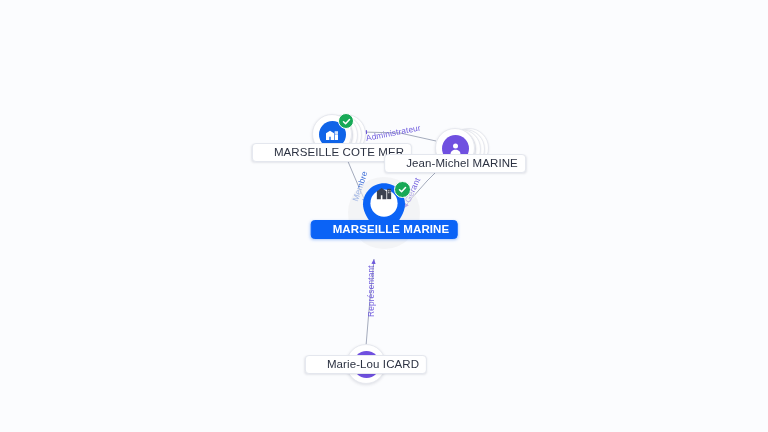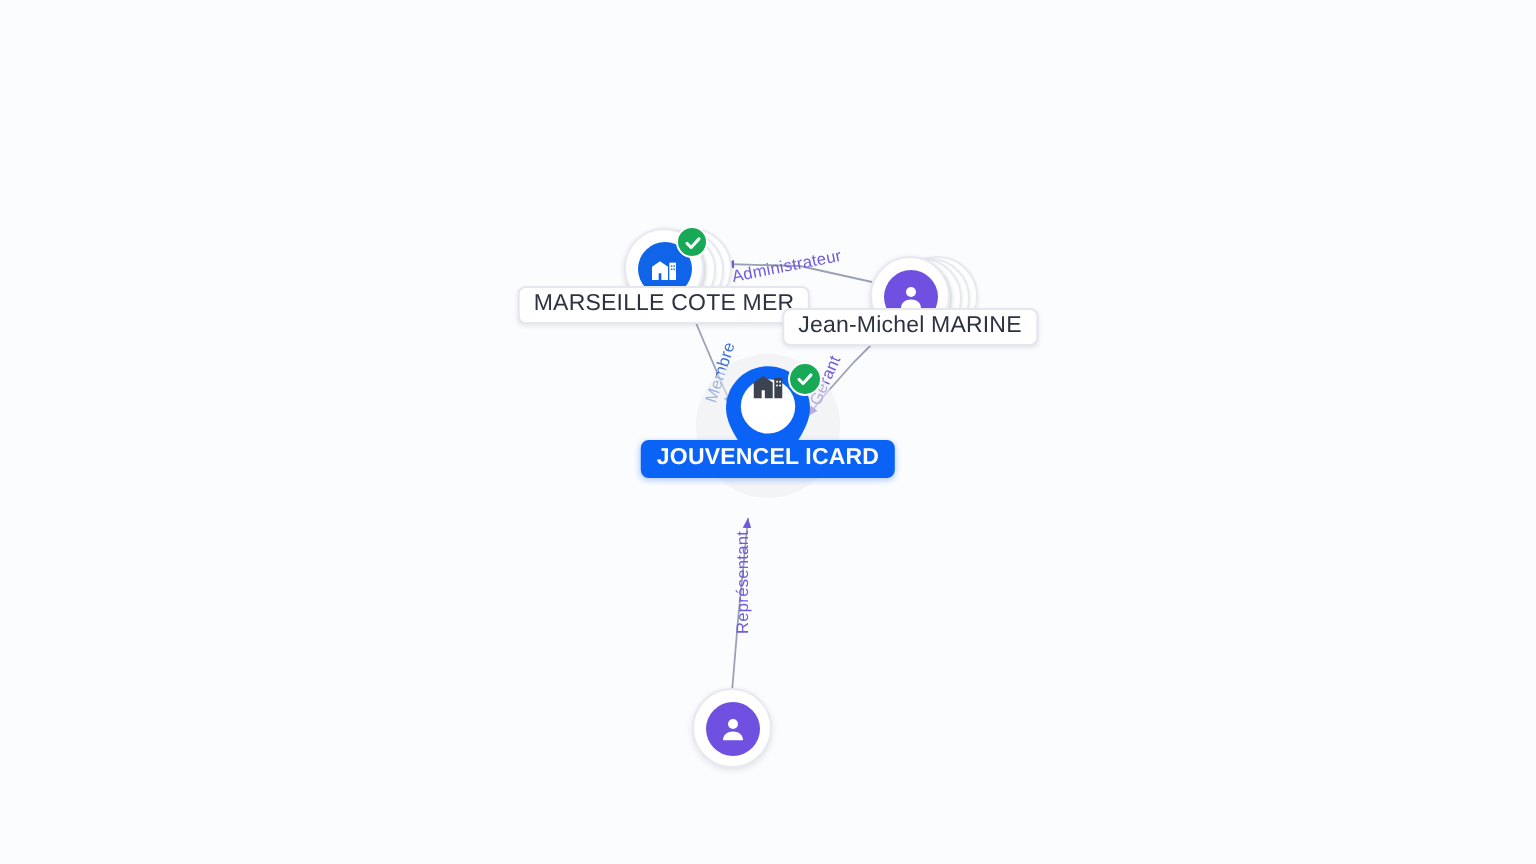--- a/index.html
+++ b/index.html
@@ -104,21 +104,21 @@
 
   
   .label {
     position: absolute;
     left: 50%;
     transform: translateX(-50%);
     white-space: nowrap;
     background: #ffffff;
     border: 1px solid #e4e7ee;
     border-radius: 4px;
-    padding: 2px 7px 3px 7px;
+    padding: 2px 7px 3px 21px;
     font-size: 11.5px;
     color: #2c3242;
     box-shadow: 0 1px 2px rgba(30,40,70,.10);
     z-index: 6;
     letter-spacing: .1px;
   }
   .label.selected {
     background: #0b63f6;
     border-color: #0b63f6;
     color: #ffffff;
@@ -286,27 +286,28 @@
           <rect x="17.2" y="12.4" width="1.1" height="1.1" fill="#ffffff"></rect>
           <rect x="19.1" y="12.4" width="1.1" height="1.1" fill="#ffffff"></rect>
         </svg>
       </div>
       <div class="pin-check">
         <svg width="9" height="9" viewBox="0 0 24 24" fill="none" stroke="#ffffff" stroke-width="4" stroke-linecap="round" stroke-linejoin="round">
           <path d="M4 12.5 L9.5 18 L20 6.5"></path>
         </svg>
       </div>
     </div>
-    <div class="label selected" style="top:52px;">JOUVENCEL ICARD</div>
+    <div class="label selected" style="top:52px;">MARSEILLE MARINE</div>
   </div>
 
   <div class="node" style="left:366px; top:364px; width:60px; height:60px;">
     <div class="disc">
       <div class="inner person">
         <svg width="15" height="15" viewBox="0 0 24 24" fill="#ffffff">
           <circle cx="12" cy="8" r="4"></circle>
           <path d="M4 21c0-4.4 3.6-7 8-7s8 2.6 8 7z"></path>
         </svg>
       </div>
     </div>
+    <div class="label" style="top:21px;">Marie-Lou ICARD</div>
   </div>
 
 </div>
 
 </body></html>

